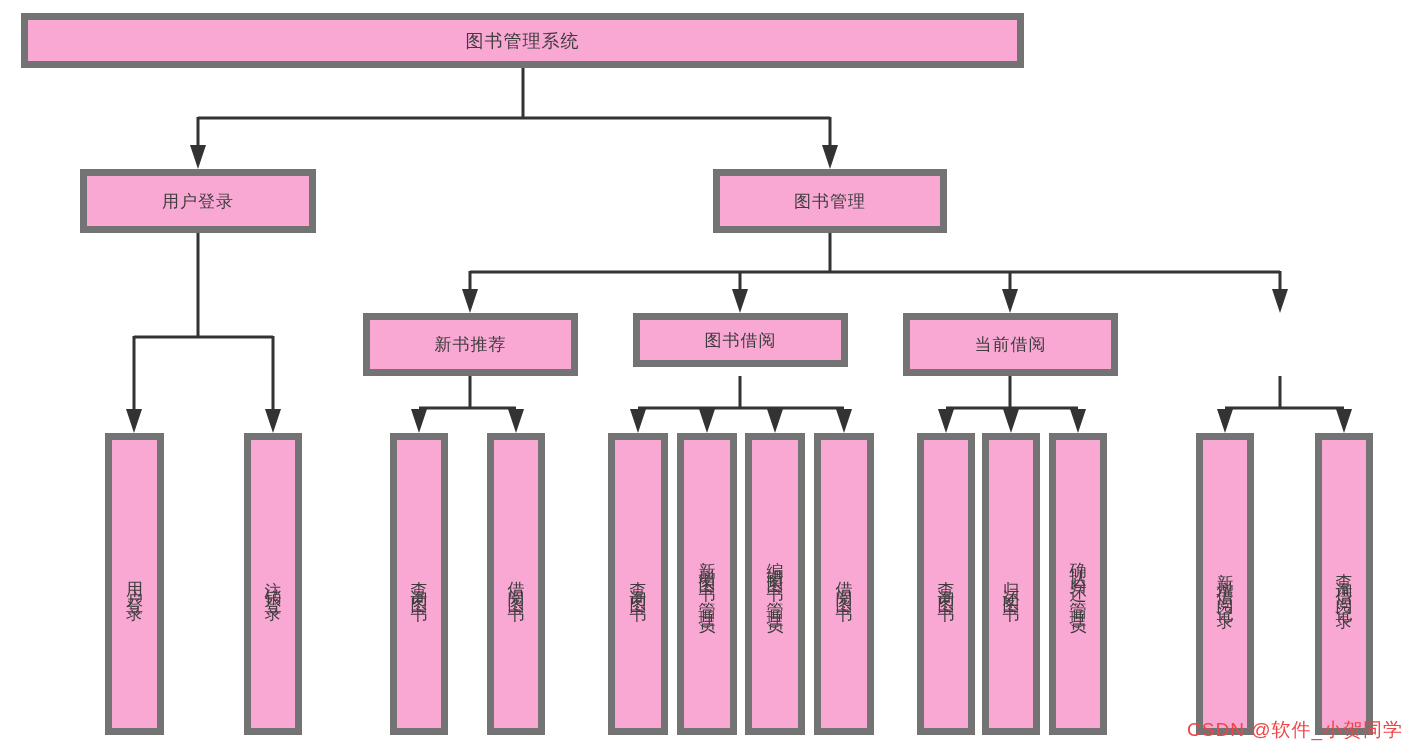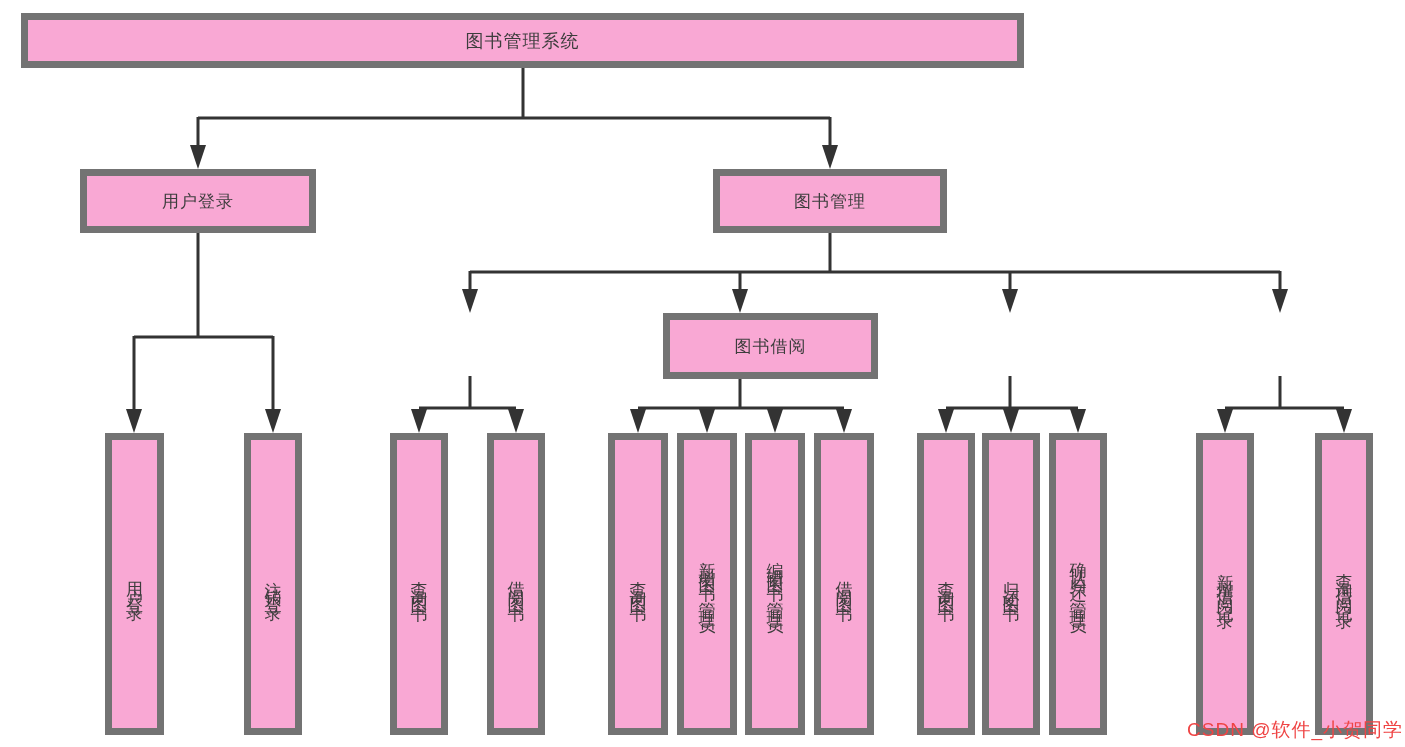--- a/index.html
+++ b/index.html
@@ -91,21 +91,23 @@
     <path d="M-8 0 L8 0 L0 24 Z" fill="#333333" transform="translate(1078,409)"></path>
     <path d="M-8 0 L8 0 L0 24 Z" fill="#333333" transform="translate(1225,409)"></path>
     <path d="M-8 0 L8 0 L0 24 Z" fill="#333333" transform="translate(1344,409)"></path>
   </svg>
 
   <div class="node root" style="left:21px; top:13px; width:1003px; height:55px;">图书管理系统</div>
 
   <div class="node hnode" style="left:80px; top:169px; width:236px; height:64px;">用户登录</div>
   <div class="node hnode" style="left:713px; top:169px; width:234px; height:64px;">图书管理</div>
 
-  <div class="node hnode" style="left:663px; top:313px; width:215px; height:66px;">图书借阅</div>
+  <div class="node hnode" style="left:363px; top:313px; width:215px; height:63px;">新书推荐</div>
+  <div class="node hnode" style="left:633px; top:313px; width:215px; height:54px;">图书借阅</div>
+  <div class="node hnode" style="left:903px; top:313px; width:215px; height:63px;">当前借阅</div>
 
   <div class="node vnode" style="left:105px; top:433px; width:59px; height:302px;">用户登录</div>
   <div class="node vnode" style="left:244px; top:433px; width:58px; height:302px;">注销登录</div>
 
   <div class="node vnode" style="left:390px; top:433px; width:58px; height:302px;">查询图书</div>
   <div class="node vnode" style="left:487px; top:433px; width:58px; height:302px;">借阅图书</div>
 
   <div class="node vnode" style="left:608px; top:433px; width:60px; height:302px;">查询图书</div>
   <div class="node vnode" style="left:677px; top:433px; width:60px; height:302px;">新增图书（管理员）</div>
   <div class="node vnode" style="left:745px; top:433px; width:60px; height:302px;">编辑图书（管理员）</div>

